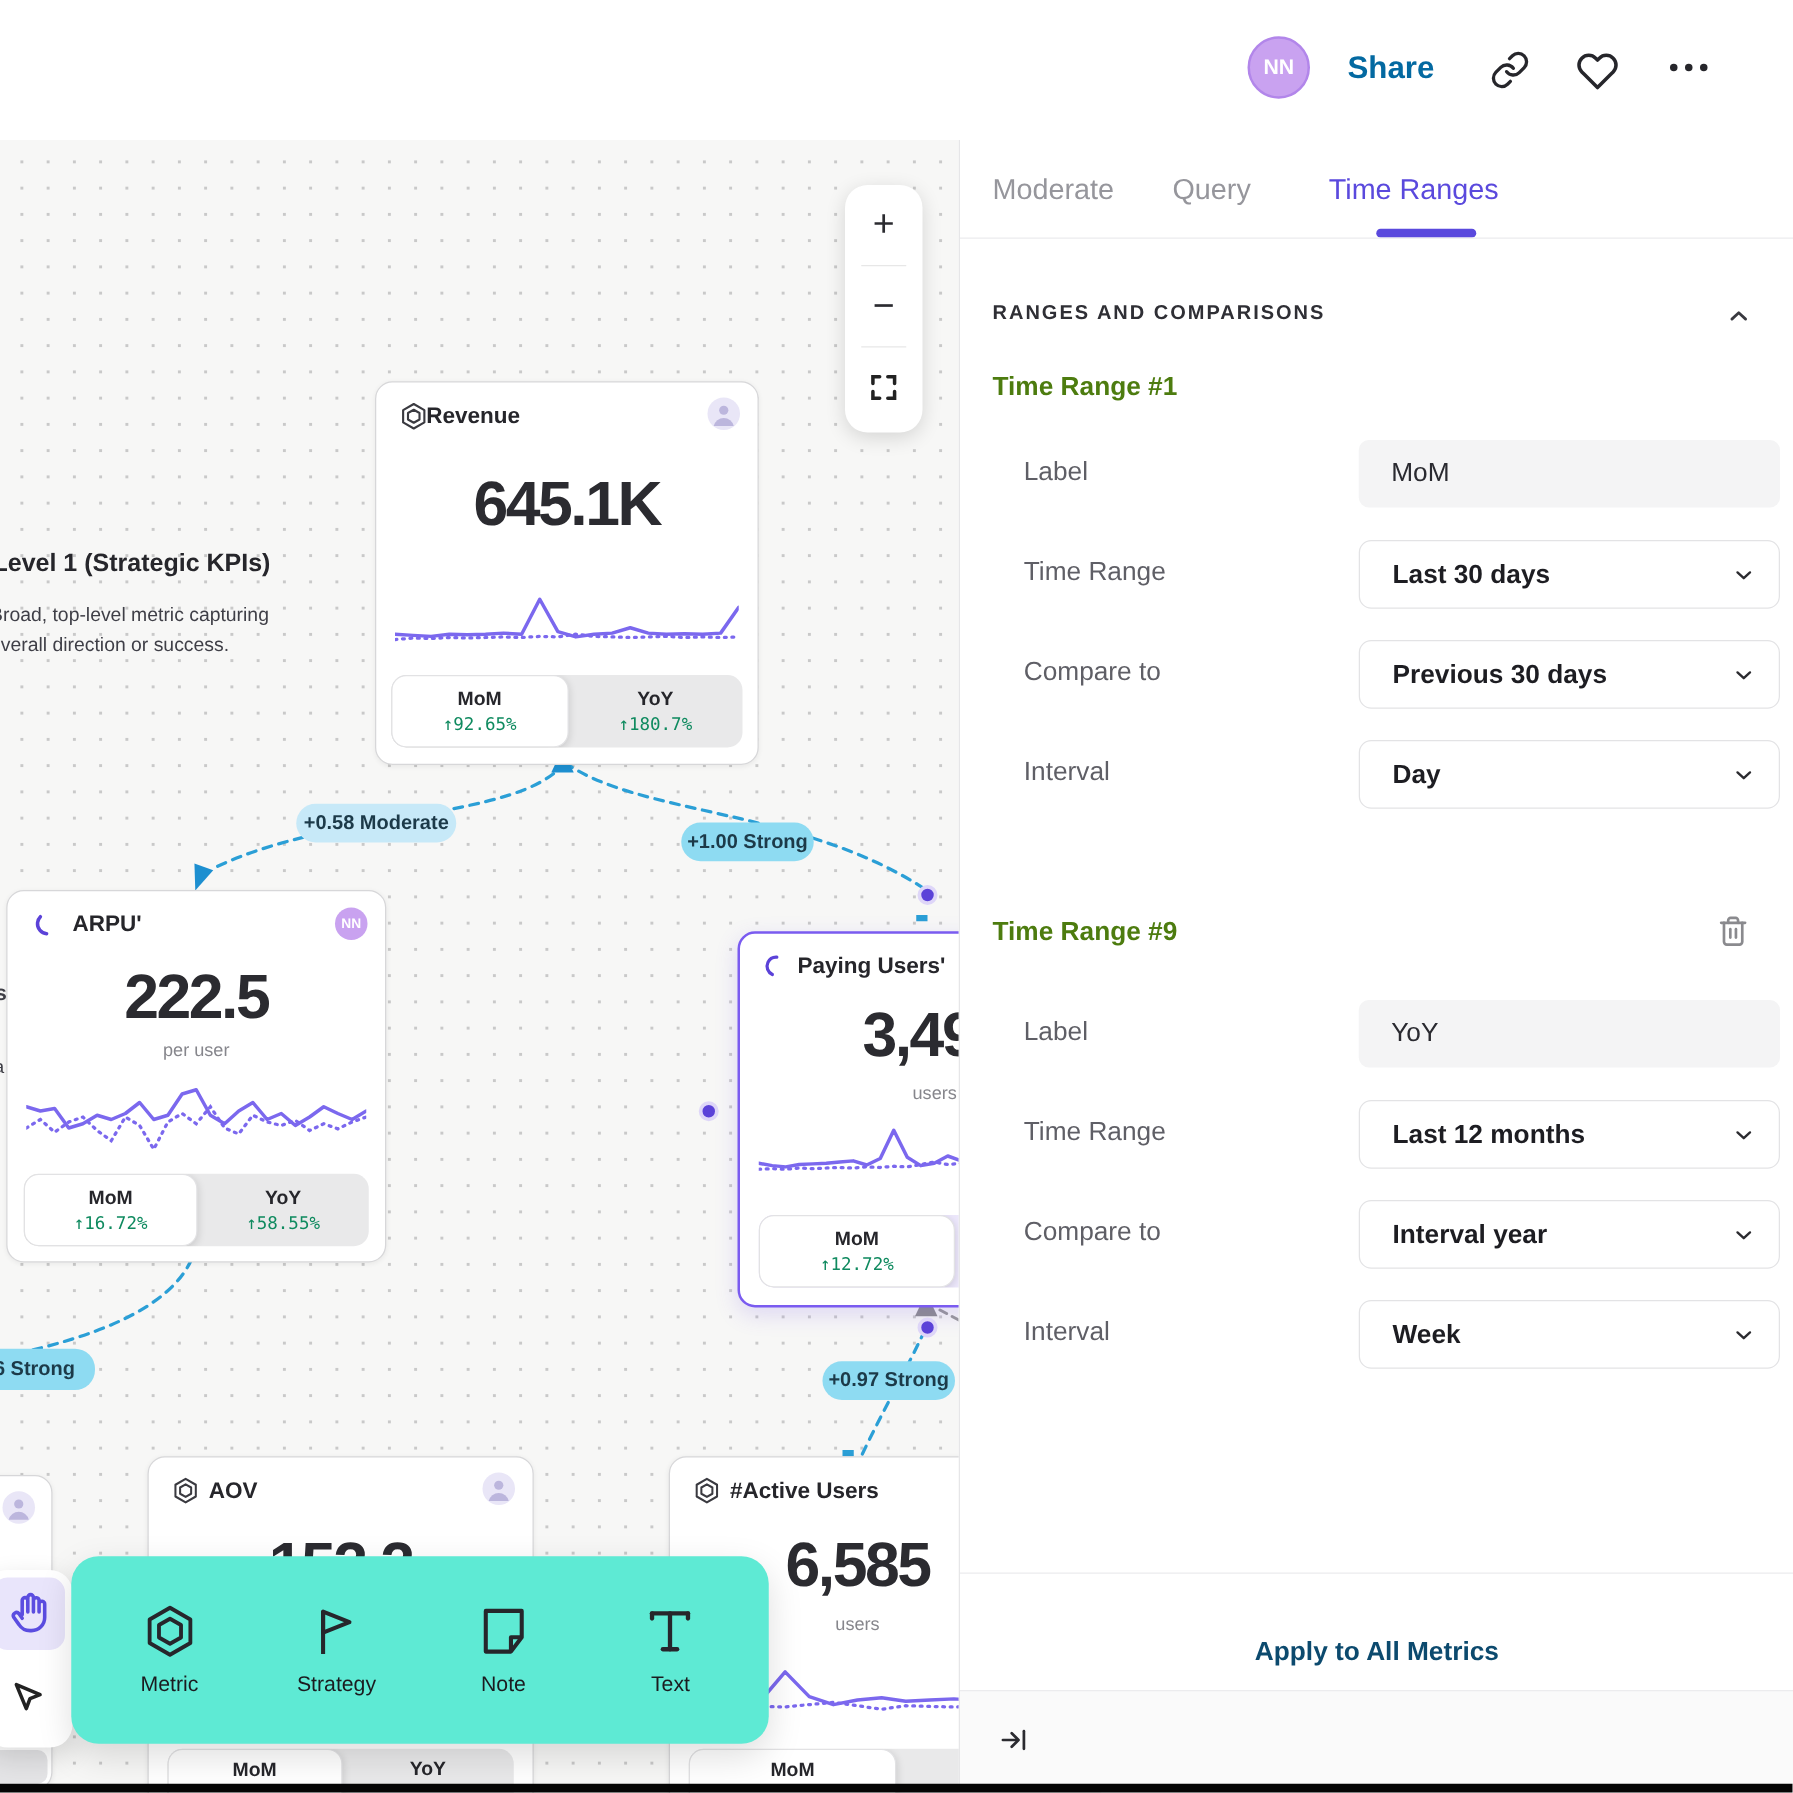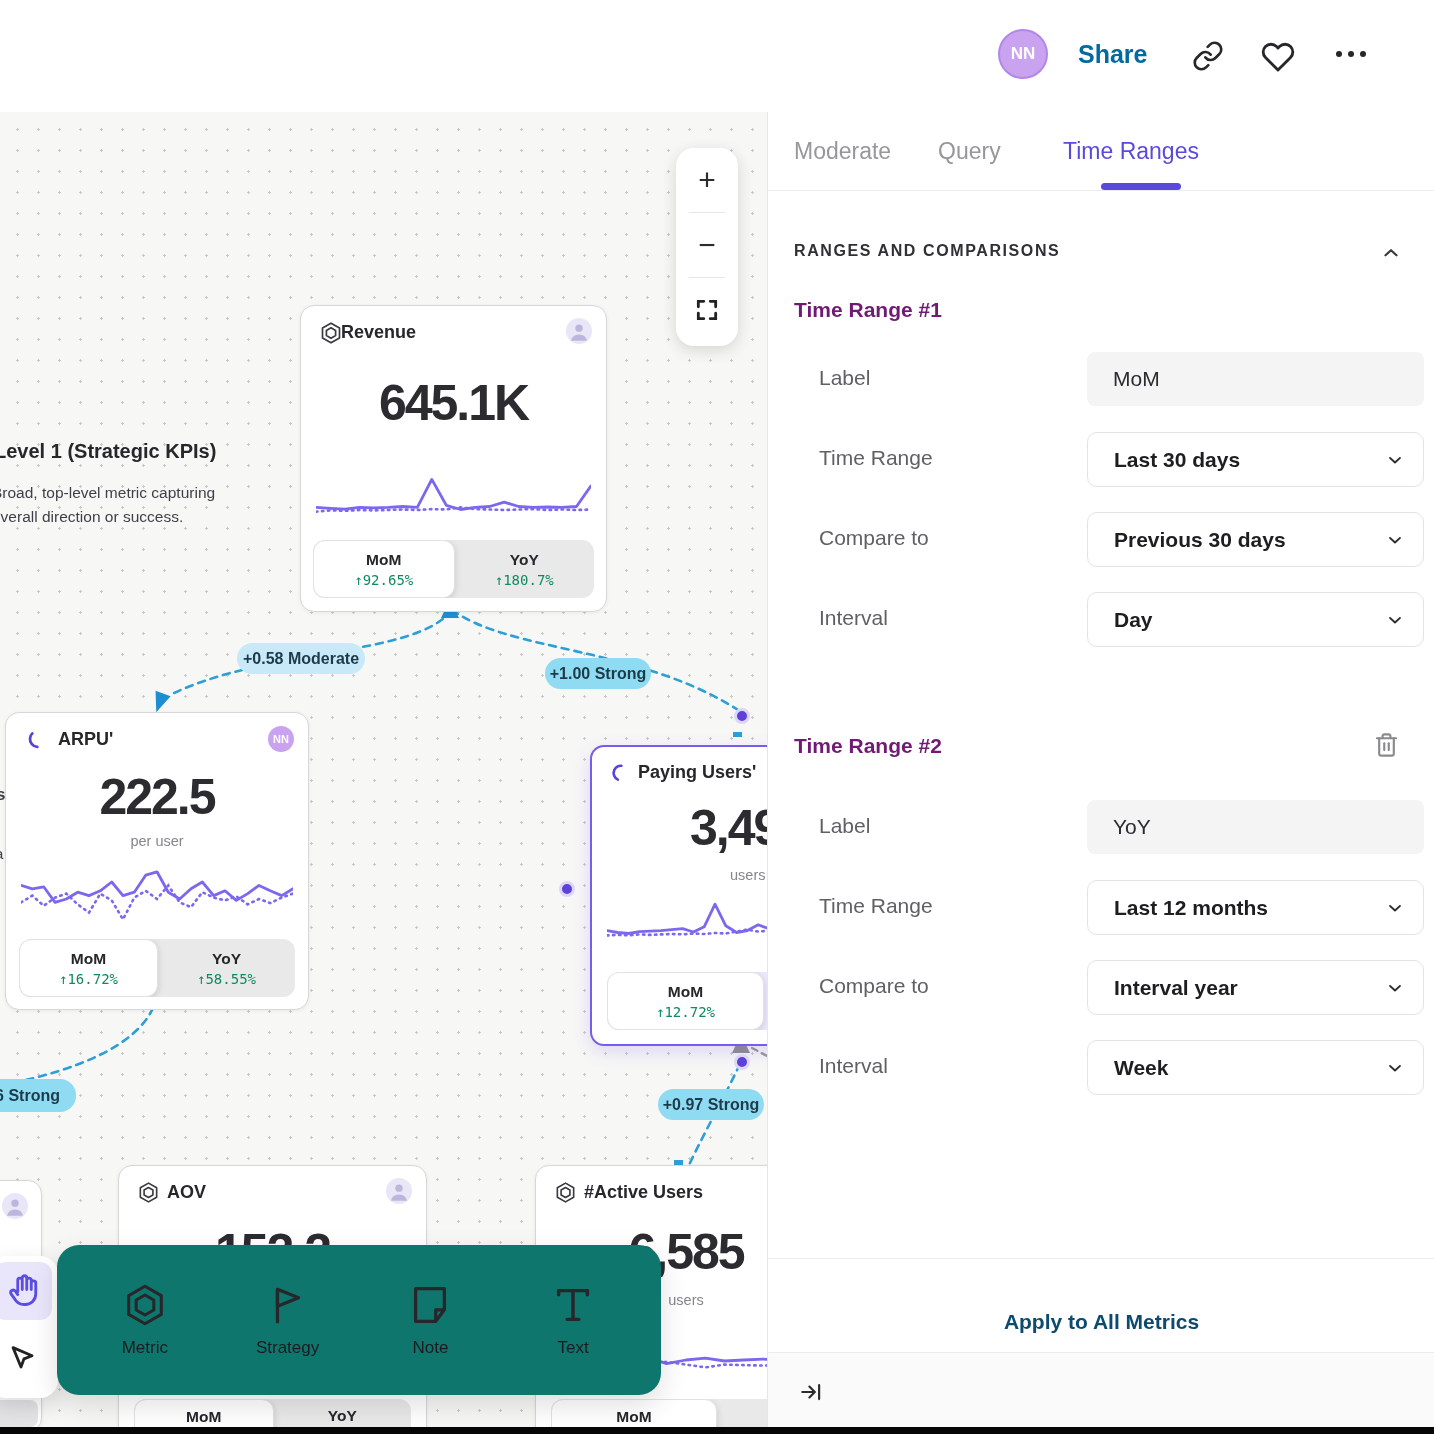--- a/index.html
+++ b/index.html
@@ -39,32 +39,32 @@
     box-shadow:0 4px 16px rgba(0,0,0,.14);display:flex;flex-direction:column;align-items:center;}
   .zbtn{width:100%;height:64px;display:flex;align-items:center;justify-content:center;
     font-size:30px;color:#2b2b30;font-weight:400;}
   .zdiv{width:36px;height:1px;background:#e7e7e7;}
   
   #palette{left:-12px;top:1256px;width:70px;height:142px;background:#fff;border-radius:18px;
     box-shadow:0 8px 22px rgba(0,0,0,.14);}
   #hand-tile{position:absolute;left:6px;top:6px;width:58px;height:58px;background:#e9e5fb;border-radius:12px;
     display:flex;align-items:center;justify-content:center;}
   #cursor-tile{position:absolute;left:6px;top:74px;width:58px;height:58px;display:flex;align-items:center;justify-content:center;}
-  #toolbar{left:57px;top:1245px;width:604px;height:150px;background:#0f766e;border-radius:22px;
+  #toolbar{left:57px;top:1245px;width:558px;height:150px;background:#5eead4;border-radius:22px;
     box-shadow:0 10px 28px rgba(0,0,0,.13);display:flex;align-items:center;justify-content:space-evenly;}
   .tool{display:flex;flex-direction:column;align-items:center;gap:10px;width:110px;}
   .tool-label{font-size:17px;color:#1b1b1f;}
   
   #panel{left:767px;top:0;width:667px;height:1434px;background:#fff;border-left:1px solid #e6e6e8;}
   .tab{position:absolute;top:138px;font-size:23px;color:#96969c;white-space:nowrap;}
   .tab.active{color:#5a49dd;}
   #tab-underline{position:absolute;left:333px;top:183px;width:80px;height:7px;border-radius:4px;background:#5a49dd;}
   #tabs-divider{position:absolute;left:0;top:190px;width:667px;height:1px;background:#ececee;}
   .section-title{position:absolute;left:26px;top:242px;font-size:16px;font-weight:700;letter-spacing:1.6px;color:#2f2f35;}
-  .range-title{position:absolute;left:26px;font-size:21px;font-weight:700;color:#701a75;}
+  .range-title{position:absolute;left:26px;font-size:21px;font-weight:700;color:#4d7c0f;}
   .field-label{position:absolute;left:51px;font-size:21px;color:#5f5f66;}
   .tinput{position:absolute;left:319px;width:337px;height:54px;background:#f4f4f5;border-radius:8px;
     display:flex;align-items:center;padding-left:26px;box-sizing:border-box;font-size:21px;color:#2a2a30;}
   .tselect{position:absolute;left:319px;width:337px;height:55px;background:#fff;border:1.5px solid #e3e3e5;
     border-radius:10px;display:flex;align-items:center;padding-left:26px;box-sizing:border-box;
     font-size:21px;font-weight:600;color:#1d1d22;}
   .tselect .chev{position:absolute;right:18px;top:17px;}
   #add-btn{position:absolute;left:26px;top:1168px;width:630px;height:55px;border:1.5px solid #dfdfe1;border-radius:10px;
     display:flex;align-items:center;justify-content:center;gap:12px;font-size:21px;color:#2b2b30;background:#fff;}
   #apply-all{position:absolute;left:0;top:1310px;width:667px;text-align:center;font-size:21px;font-weight:600;color:#0c4a6e;}
@@ -368,21 +368,21 @@
   <div class="field-label" style="top:606px;">Interval</div>
   <div class="tselect" style="top:592px;">
     <span>Day</span>
     <span class="chev">
         <svg width="20" height="20" viewBox="0 0 24 24" fill="none" stroke="#2b2b30" stroke-width="2.3" stroke-linecap="round" stroke-linejoin="round">
           <path d="M6 9.5 12 15 18 9.5"></path>
         </svg>
       </span>
   </div>
 
-  <div class="range-title" style="top:734px;">Time Range #2</div>
+  <div class="range-title" style="top:734px;">Time Range #9</div>
   <span class="abs" style="left:605px;top:731px;">
     <svg width="27" height="28" viewBox="0 0 24 24" fill="none" stroke="#8a8a8e" stroke-width="1.9" stroke-linecap="round" stroke-linejoin="round">
       <path d="M3.5 6h17"></path>
         <path d="M18.5 6v13.5a2 2 0 0 1-2 2h-9a2 2 0 0 1-2-2V6"></path>
         <path d="M8.5 6V4.2a1.7 1.7 0 0 1 1.7-1.7h3.6a1.7 1.7 0 0 1 1.7 1.7V6"></path>
         <path d="M10 10.5v6"></path>
         <path d="M14 10.5v6"></path>
       </svg>
     </span>
   <div class="field-label" style="top:814px;">Label</div>

